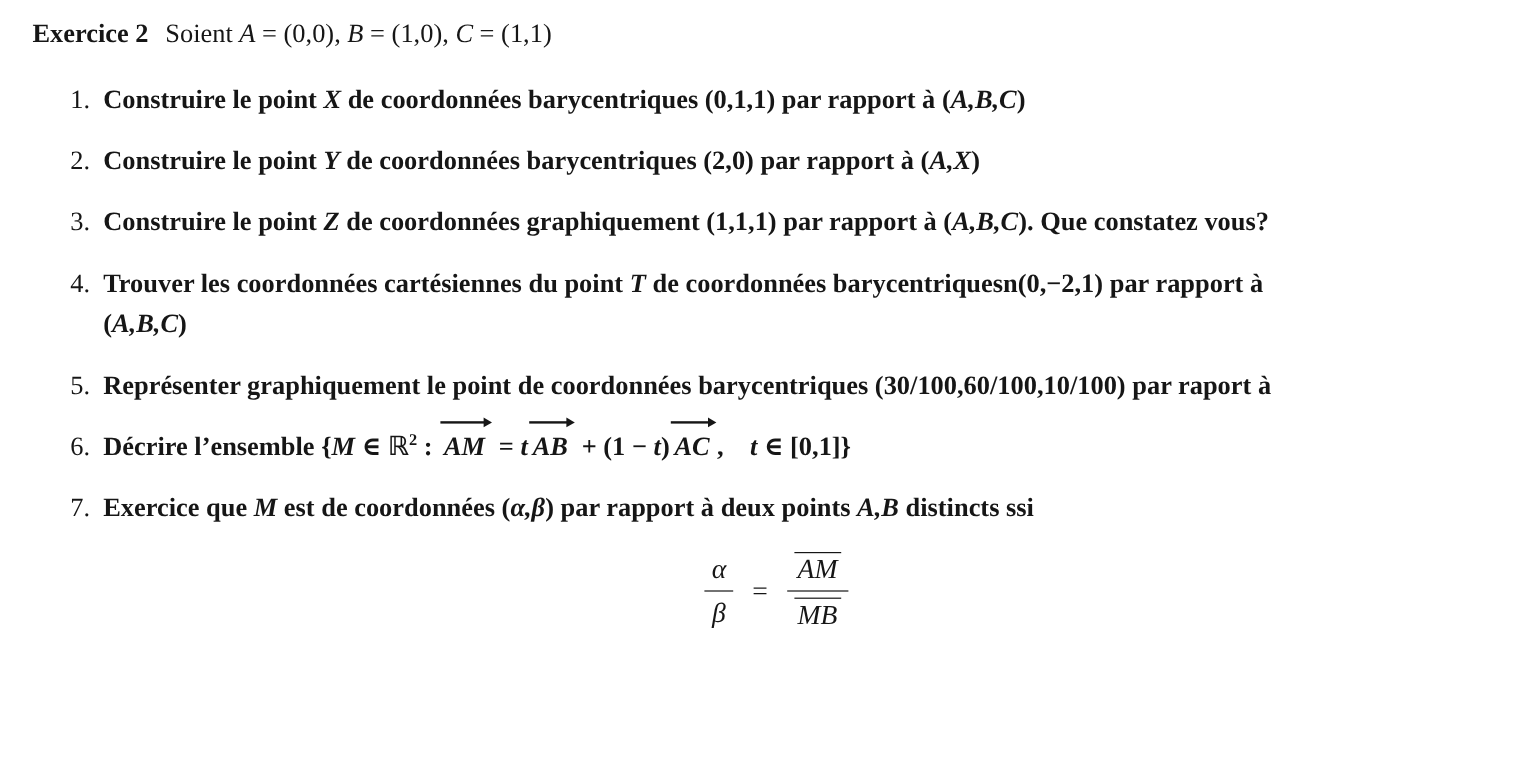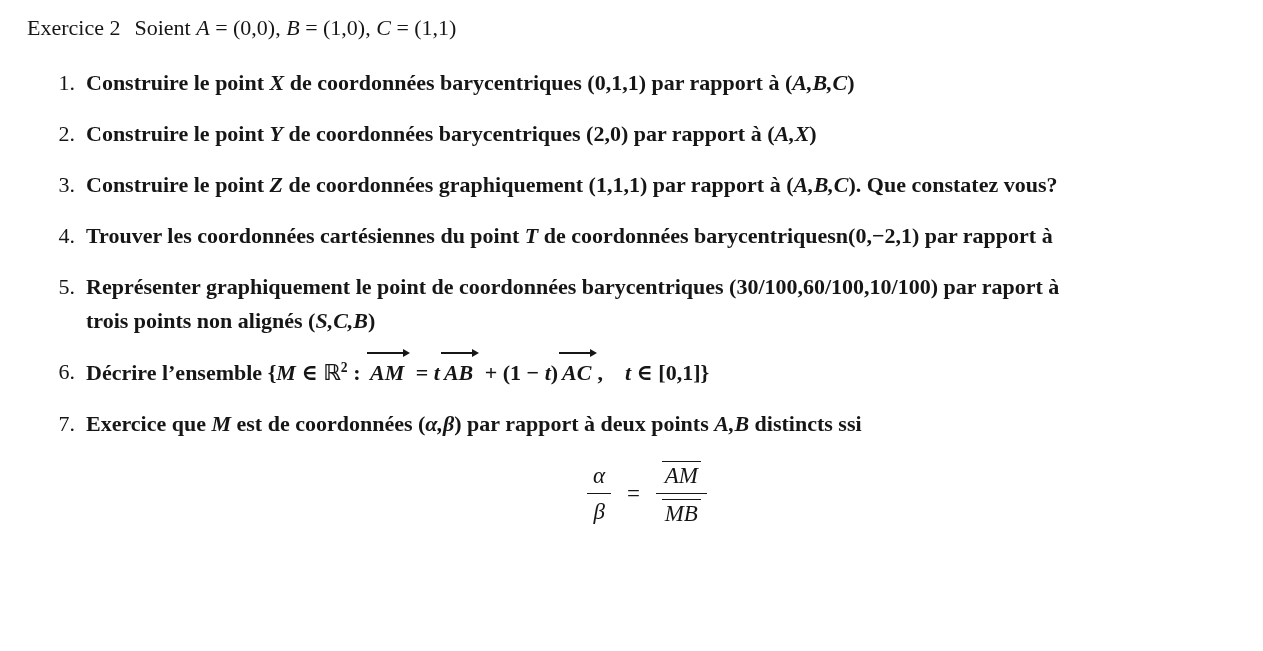--- a/index.html
+++ b/index.html
@@ -16,21 +16,21 @@
     color: #161616;
   }
   .doc {
     padding: 12px 55px 0 27px;
   }
   .header {
     line-height: 32px;
     margin-bottom: 22px;
   }
   .ex-label {
-    font-weight: normal;
+    font-weight: bold;
     margin-right: 14px;
   }
   .item {
     display: flex;
     line-height: 34px;
     margin-bottom: 17px;
   }
   .item .num {
     flex: none;
     width: 48px;
@@ -147,28 +147,28 @@
       <span class="num">3.</span>
       <div class="body">
         <span>Construire le point </span><span class="mi">Z</span><span> de coordonnées graphiquement (1,1,1) par rapport à (</span><span class="mi">A,B,C</span><span>). Que constatez vous?</span>
       </div>
     </div>
 
     <div class="item">
       <span class="num">4.</span>
       <div class="body">
         <div><span>Trouver les coordonnées cartésiennes du point </span><span class="mi">T</span><span> de coordonnées barycentriquesn(0,−2,1) par rapport à</span></div>
+        <div><span>(</span><span class="mi">A,B,C</span><span>)</span></div>
       </div>
     </div>
 
     <div class="item">
       <span class="num">5.</span>
       <div class="body">
         <div><span>Représenter graphiquement le point de coordonnées barycentriques (30/100,60/100,10/100) par raport à</span></div>
-        <div><span>trois points non alignés (</span><span class="mi">S,C,B</span><span>)</span></div>
       </div>
     </div>
 
     <div class="item">
       <span class="num">6.</span>
       <div class="body">
         <span>Décrire l’ensemble {</span><span class="mi">M</span><span> ∈ </span><span class="bb">ℝ</span><sup class="sup">2</sup><span> : </span><span class="vec"><span class="mi">AM</span></span><span> = </span><span class="mi">t</span><span class="vec"><span class="mi">AB</span></span><span> + (1 − </span><span class="mi">t</span><span>)</span><span class="vec"><span class="mi">AC</span></span><span>,</span><span class="mi qspace">t</span><span> ∈ [0,1]}</span>
       </div>
     </div>
 

